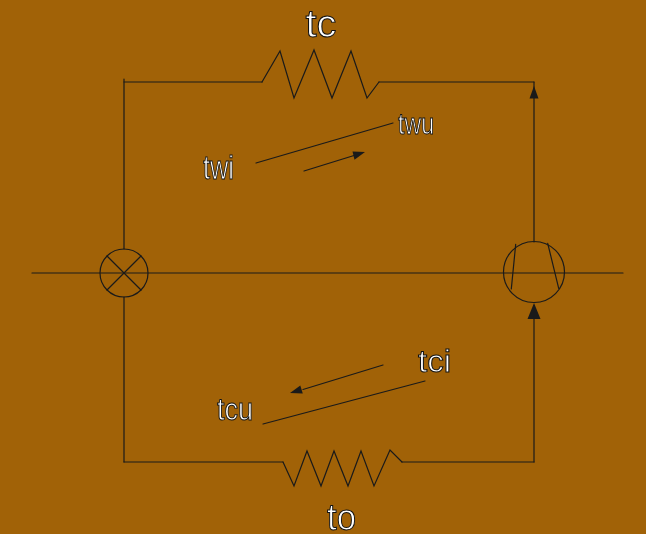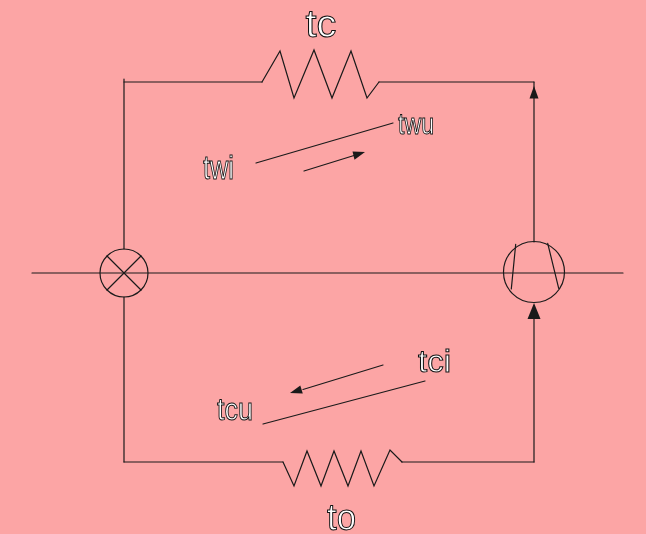--- a/index.html
+++ b/index.html
@@ -5,21 +5,21 @@
   html, body {
     margin: 0;
     padding: 0;
     background: #ffffff;
     font-family: "Liberation Sans", sans-serif;
   }
   .canvas {
     position: relative;
     width: 646px;
     height: 534px;
-    background: #fca5a5;
+    background: #a16207;
     overflow: hidden;
   }
   svg { display: block; }
   text {
     font-family: "Liberation Sans", sans-serif;
     fill: #ffffff;
     stroke: #111111;
     stroke-width: 1;
   }
 </style>

